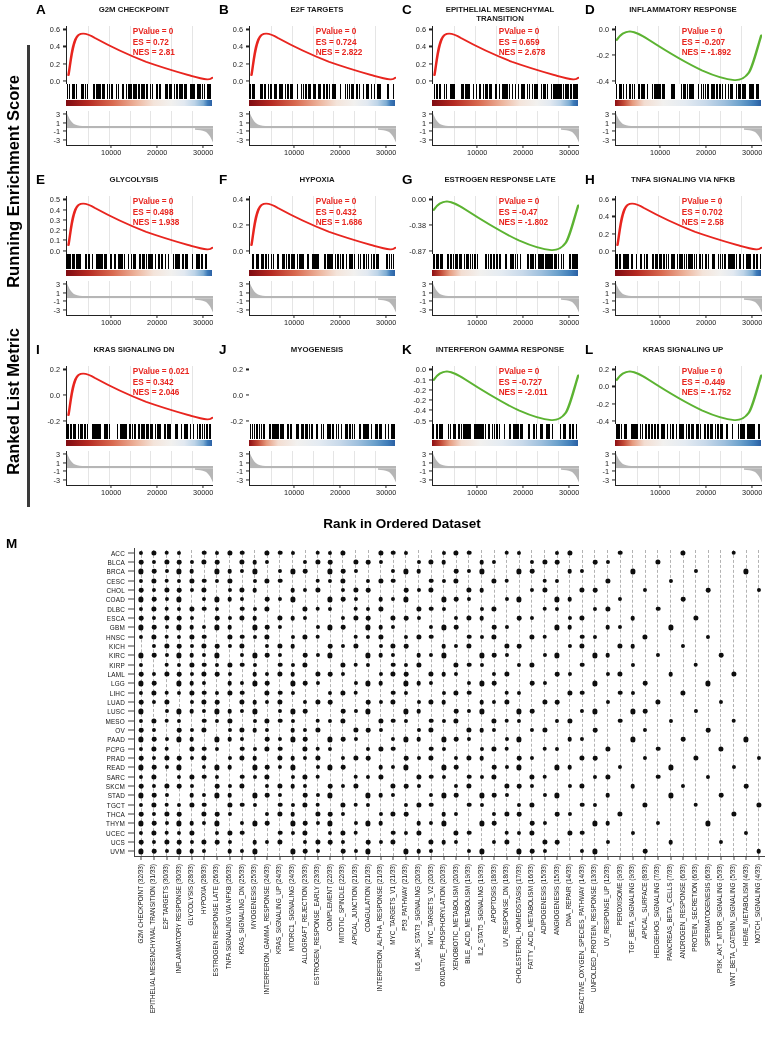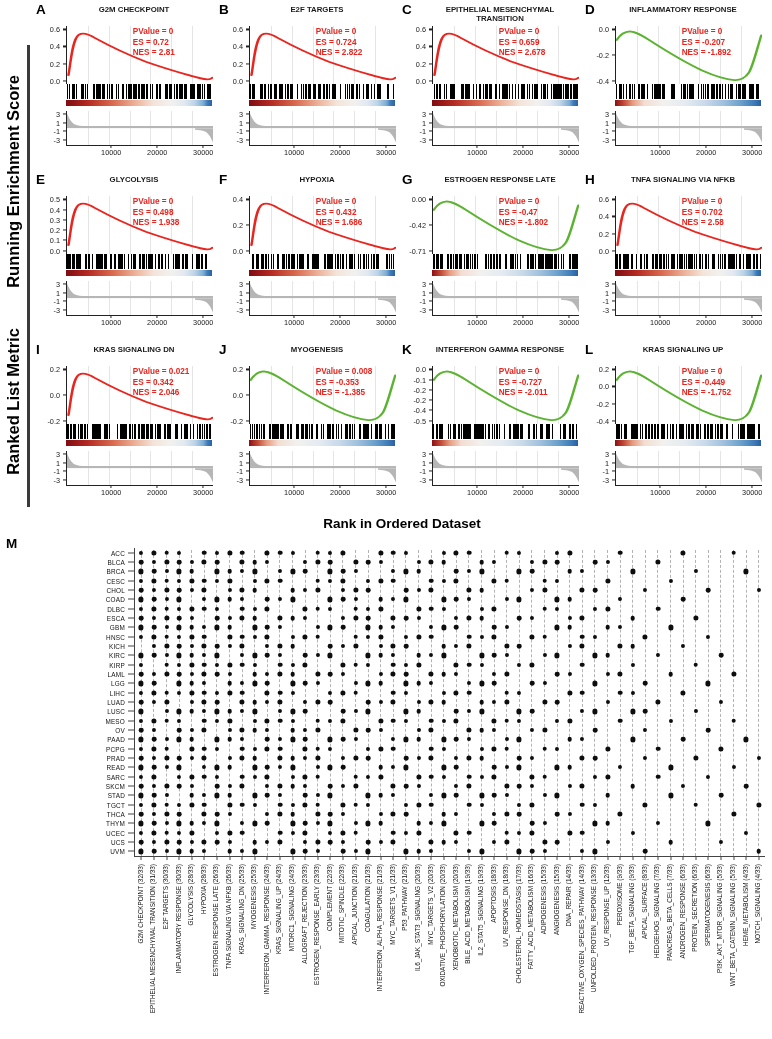--- a/index.html
+++ b/index.html
@@ -1139,23 +1139,23 @@
   <div class="gxdash" style="left: 75.26px;"></div>
       <div class="gxdash" style="left: 121.25px;"></div>
       <div class="gxdash" style="left: 167.24px;"></div>
     </div>
     <div class="gpanel" style="left: 366px; top: 170px;">
     <div class="gletter">G</div>
     <div class="gtitle">ESTROGEN RESPONSE LATE</div>
     <div class="esticks">
         <div class="estick" style="top: 6%;">0.00</div>
         <div class="esdash" style="top: 6%;"></div>
-        <div class="estick" style="top: 50%;">-0.42</div>
+        <div class="estick" style="top: 50%;">-0.38</div>
         <div class="esdash" style="top: 50%;"></div>
-        <div class="estick" style="top: 94%;">-0.71</div>
+        <div class="estick" style="top: 94%;">-0.87</div>
         <div class="esdash" style="top: 94%;"></div>
       </div>
     <div class="gplot">
       <div class="gridv" style="left:14.3%"></div>
       <div class="gridv" style="left:28.6%"></div>
       <div class="gridv" style="left:42.9%"></div>
       <div class="gridv" style="left:57.1%"></div>
       <div class="gridv" style="left:71.4%"></div>
       <div class="gridv" style="left:85.7%"></div>
       <svg class="curve" viewBox="0 0 100 56" preserveAspectRatio="none">
@@ -1686,36 +1686,20 @@
     <div class="gletter">J</div>
     <div class="gtitle">MYOGENESIS</div>
     <div class="esticks">
         <div class="estick" style="top: 6%;">0.2</div>
         <div class="esdash" style="top: 6%;"></div>
         <div class="estick" style="top: 50%;">0.0</div>
         <div class="esdash" style="top: 50%;"></div>
         <div class="estick" style="top: 94%;">-0.2</div>
         <div class="esdash" style="top: 94%;"></div>
       </div>
-    <div class="gplot">
-      <div class="gridv" style="left:14.3%"></div>
-      <div class="gridv" style="left:28.6%"></div>
-      <div class="gridv" style="left:42.9%"></div>
-      <div class="gridv" style="left:57.1%"></div>
-      <div class="gridv" style="left:71.4%"></div>
-      <div class="gridv" style="left:85.7%"></div>
-      <svg class="curve" viewBox="0 0 100 56" preserveAspectRatio="none">
-        <path fill="none" stroke-width="1.7" stroke-linecap="round" d="M0.5,13.5 C2.5,9 5.5,5.5 9.5,5.2 C13.5,5.6 17,8.5 22,13 C33,23 46,34.5 59,43 C68,48.6 75,51.6 81,52.2 C85,52.5 88,51 91,45 C93.5,40 96,25 99.5,9" stroke="#5cb332"></path>
-      </svg>
-      <div class="gstats" style="color: rgb(232, 37, 31);">
-        <div>PValue = 0.008</div>
-        <div>ES = -0.353</div>
-        <div>NES = -1.385</div>
-      </div>
-    </div>
     <div class="gbar">
         <div class="gbline" style="left: 72.2px;"></div>
         <div class="gbline" style="left: 39px;"></div>
         <div class="gbline" style="left: 57.3px;"></div>
         <div class="gbline" style="left: 126.7px;"></div>
         <div class="gbline" style="left: 141.5px;"></div>
         <div class="gbline" style="left: 59.9px;"></div>
         <div class="gbline" style="left: 32.3px;"></div>
         <div class="gbline" style="left: 29.2px;"></div>
         <div class="gbline" style="left: 46.9px;"></div>

